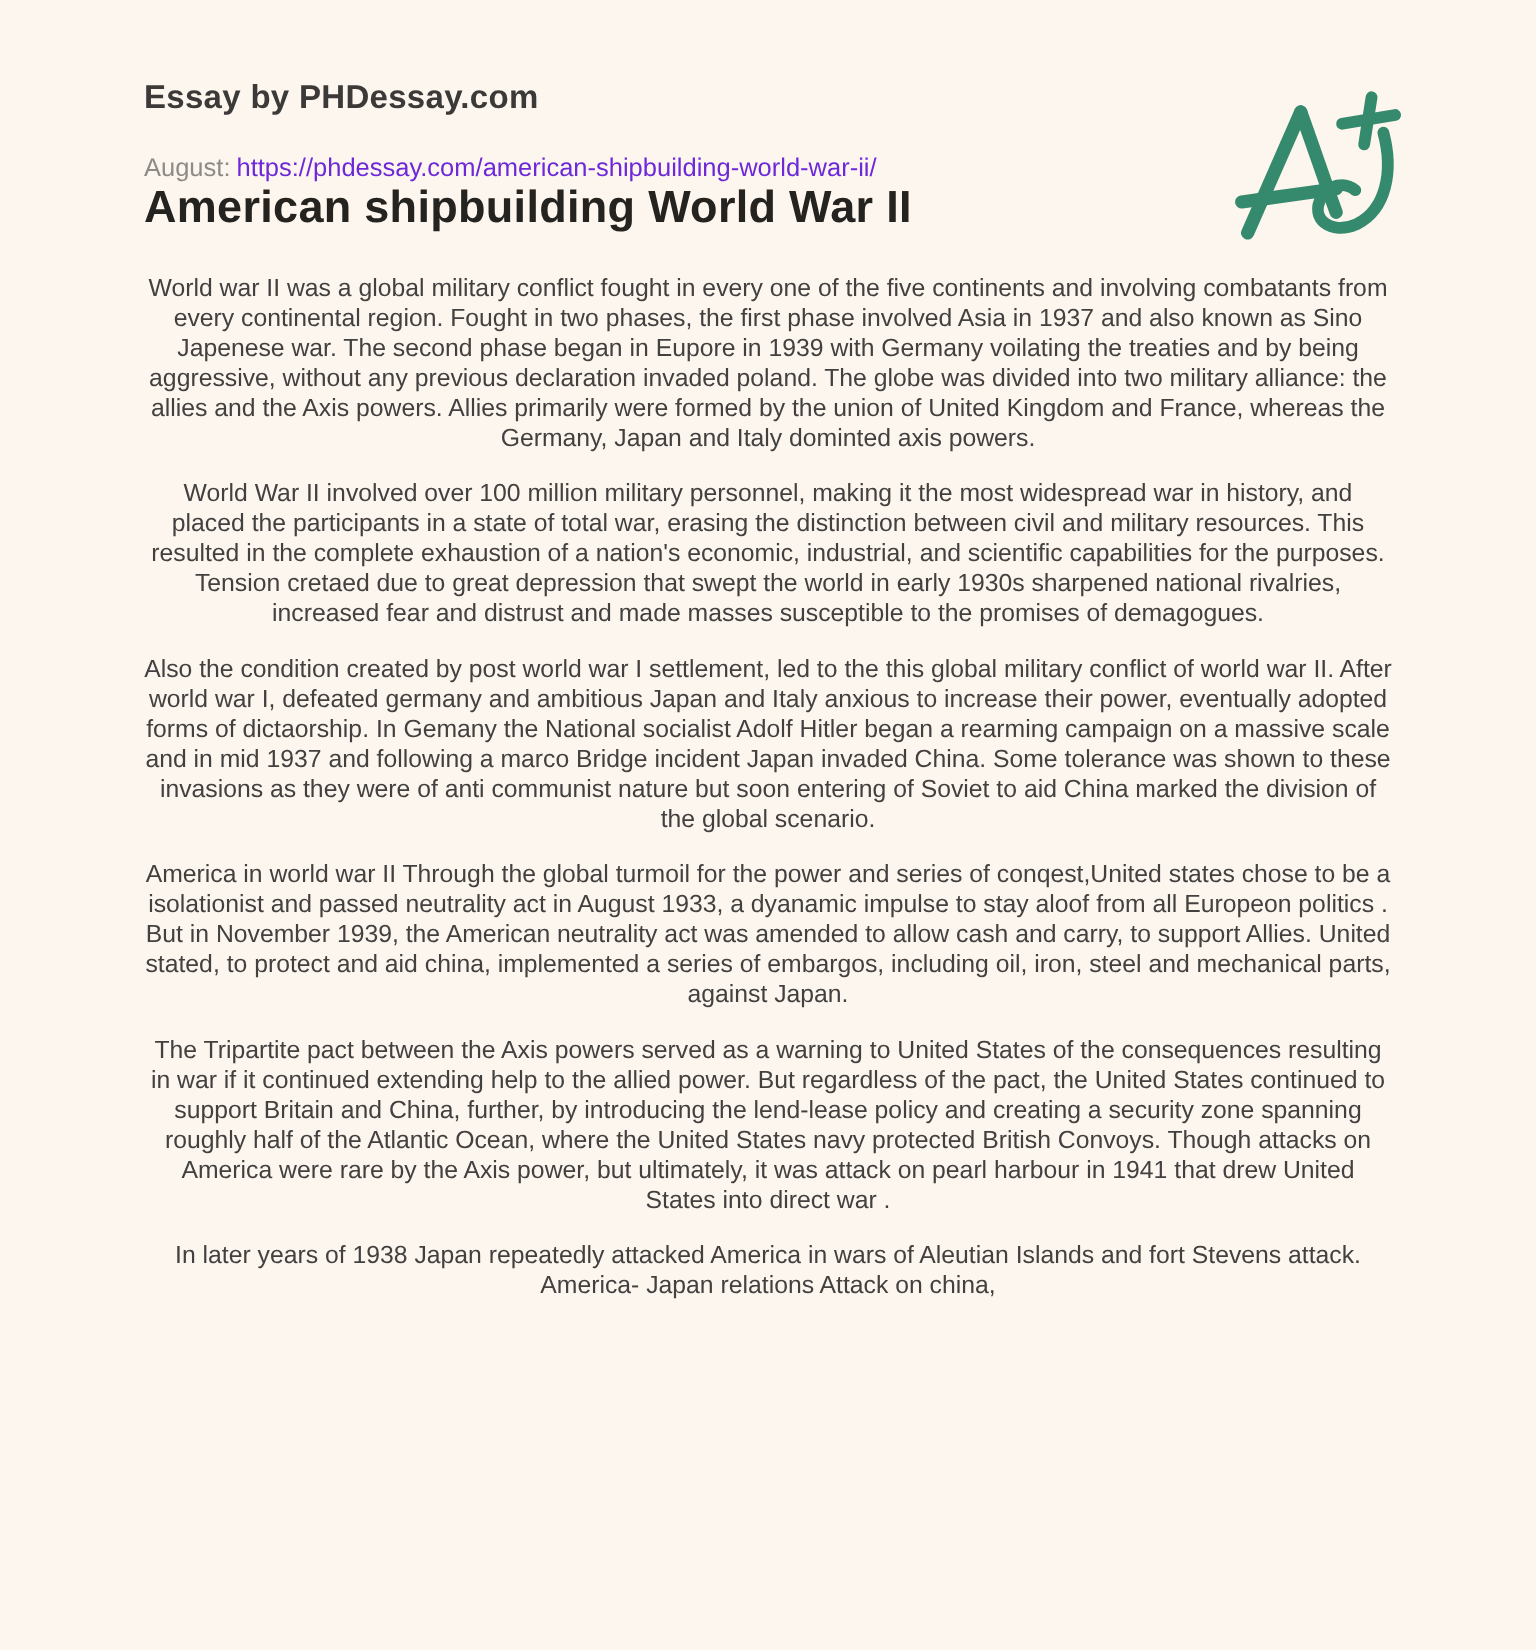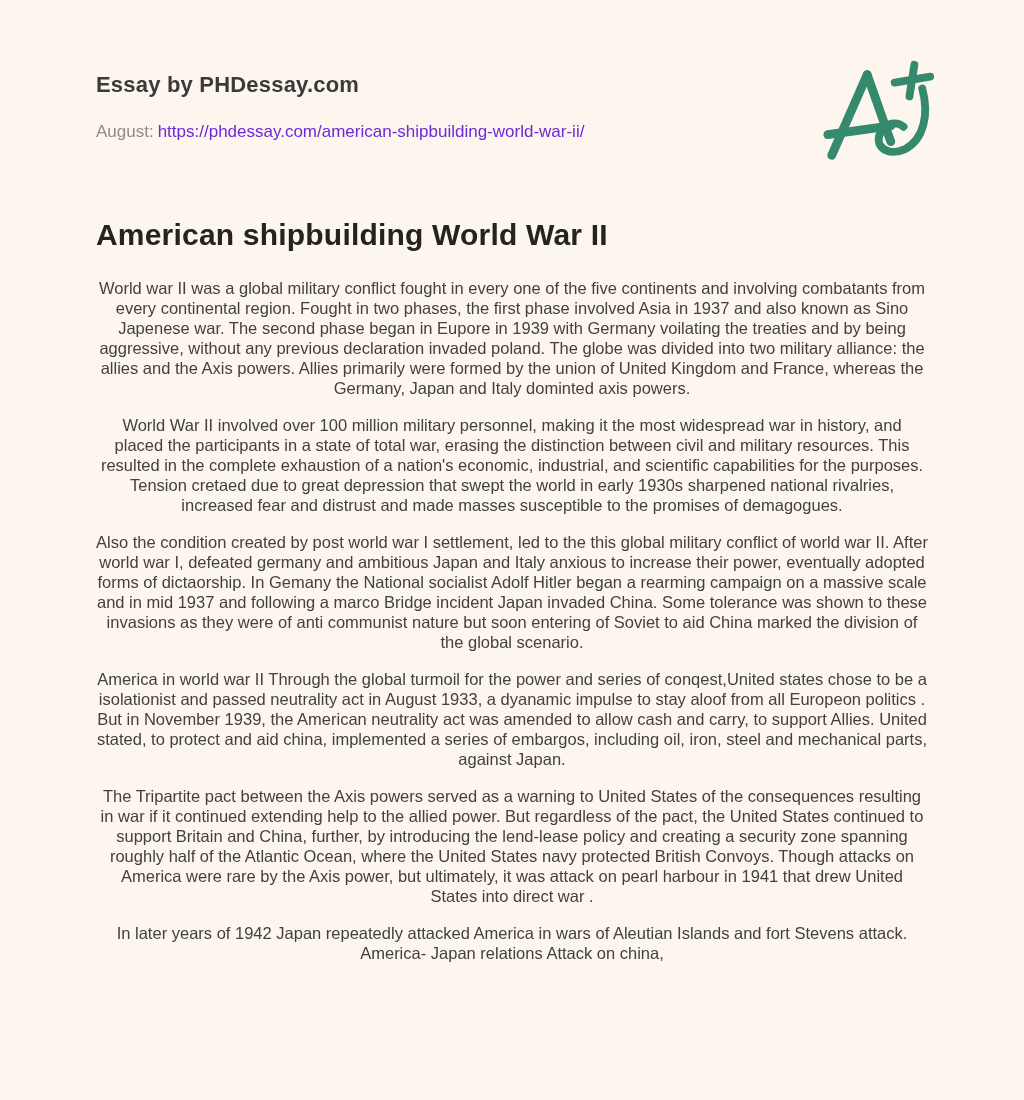--- a/index.html
+++ b/index.html
@@ -9,21 +9,21 @@
     -webkit-font-smoothing: antialiased;
   }
   .page {
     position: relative;
     width: 1024px;
     height: 1100px;
     background: #fdf6ee;
     overflow: hidden;
   }
   .content {
-    padding: 72px 96px 0 96px;
+    padding: 52px 96px 0 96px;
   }
   .byline {
     font-size: 22px;
     font-weight: 700;
     color: #3b3a38;
     letter-spacing: 0.2px;
   }
   .source-line {
     margin-top: 24px;
     font-size: 17px;
@@ -35,21 +35,20 @@
     margin-left: 4px;
   }
   .logo {
     position: absolute;
     top: 58px;
     right: 88px;
     width: 118px;
     height: 112px;
   }
   .title {
-    margin-top: 76px;
     font-size: 30px;
     font-weight: 700;
     color: #252320;
     letter-spacing: 0.2px;
   }
   .body-text {
     margin-top: 26px;
   }
   .body-text p {
     font-size: 16.5px;
@@ -91,17 +90,17 @@
     </div>
 
     <h1 class="title">American shipbuilding World War II</h1>
 
     <div class="body-text">
       <p>World war II was a global military conflict fought in every one of the five continents and involving combatants from every continental region. Fought in two phases, the first phase involved Asia in 1937 and also known as Sino Japenese war. The second phase began in Eupore in 1939 with Germany voilating the treaties and by being aggressive, without any previous declaration invaded poland. The globe was divided into two military alliance: the allies and the Axis powers. Allies primarily were formed by the union of United Kingdom and France, whereas the Germany, Japan and Italy dominted axis powers.</p>
       <p>World War II involved over 100 million military personnel, making it the most widespread war in history, and placed the participants in a state of total war, erasing the distinction between civil and military resources. This resulted in the complete exhaustion of a nation's economic, industrial, and scientific capabilities for the purposes. Tension cretaed due to great depression that swept the world in early 1930s sharpened national rivalries, increased fear and distrust and made masses susceptible to the promises of demagogues.</p>
       <p>Also the condition created by post world war I settlement, led to the this global military conflict of world war II. After world war I, defeated germany and ambitious Japan and Italy anxious to increase their power, eventually adopted forms of dictaorship. In Gemany the National socialist Adolf Hitler began a rearming campaign on a massive scale and in mid 1937 and following a marco Bridge incident Japan invaded China. Some tolerance was shown to these invasions as they were of anti communist nature but soon entering of Soviet to aid China marked the division of the global scenario.</p>
       <p>America in world war II Through the global turmoil for the power and series of conqest,United states chose to be a isolationist and passed neutrality act in August 1933, a dyanamic impulse to stay aloof from all Europeon politics . But in November 1939, the American neutrality act was amended to allow cash and carry, to support Allies. United stated, to protect and aid china, implemented a series of embargos, including oil, iron, steel and mechanical parts, against Japan.</p>
       <p>The Tripartite pact between the Axis powers served as a warning to United States of the consequences resulting in war if it continued extending help to the allied power. But regardless of the pact, the United States continued to support Britain and China, further, by introducing the lend-lease policy and creating a security zone spanning roughly half of the Atlantic Ocean, where the United States navy protected British Convoys. Though attacks on America were rare by the Axis power, but ultimately, it was attack on pearl harbour in 1941 that drew United States into direct war .</p>
-      <p>In later years of 1942 Japan repeatedly attacked America in wars of Aleutian Islands and fort Stevens attack. America- Japan relations Attack on china,</p>
+      <p>In later years of 1938 Japan repeatedly attacked America in wars of Aleutian Islands and fort Stevens attack. America- Japan relations Attack on china,</p>
     </div>
 
   </div>
 </div>
 
 </body></html>

